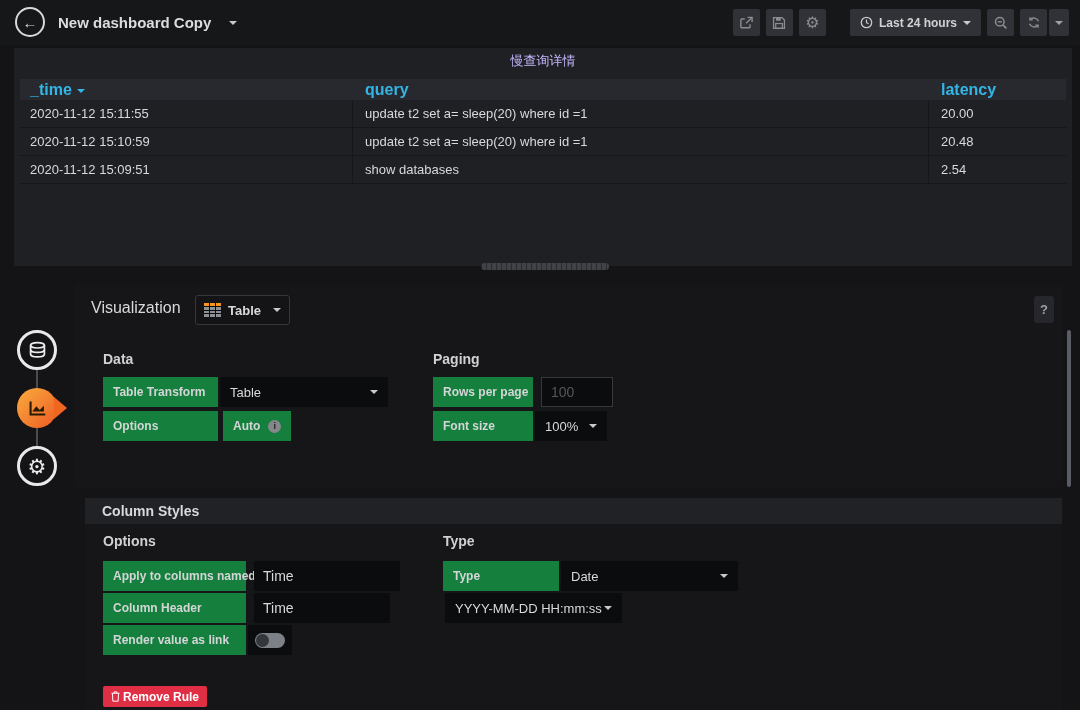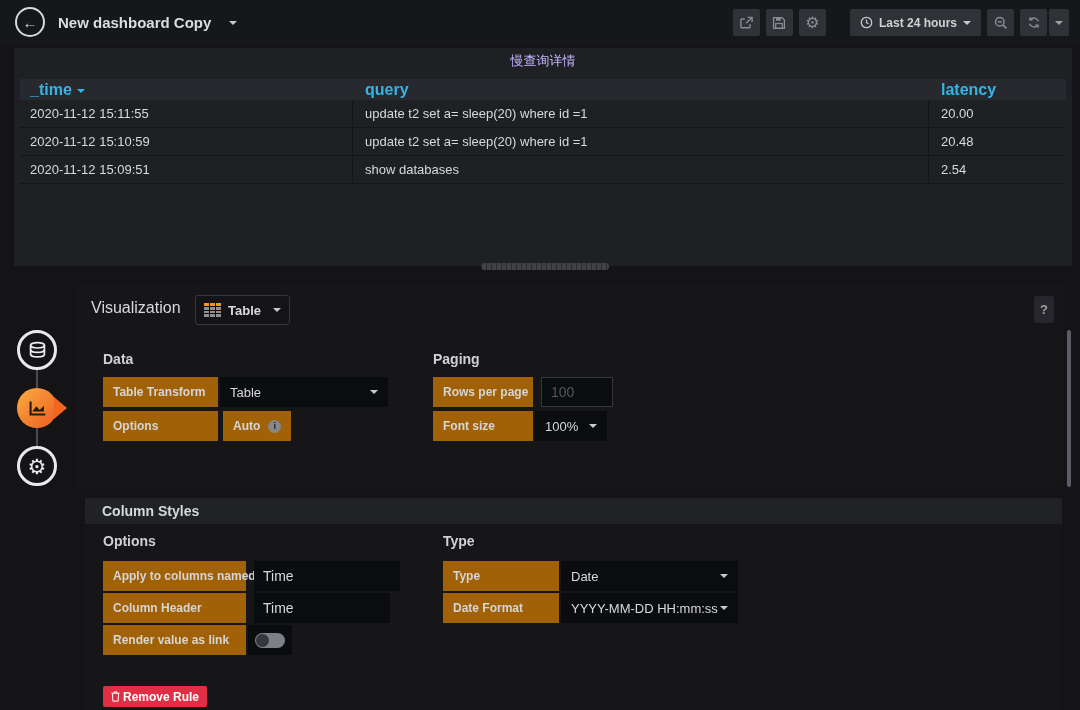--- a/index.html
+++ b/index.html
@@ -68,21 +68,21 @@
   .viz-dd .name { font-size:13px; font-weight:600; color:#d8d9da; flex:1; }
   .table-icon { width:17px; height:14px; display:grid; grid-template-columns:repeat(3,1fr);
     grid-template-rows:repeat(4,1fr); gap:1px; background:#0c0d0f; }
   .table-icon span { display:block; background:#8e9095; }
   .table-icon span.hd { background:#f79520; }
   .help-btn { position:absolute; left:959px; top:11px; width:20px; height:27px; background:#26272c;
     border:none; border-radius:3px; color:#9fa0a4; font-weight:700; font-size:13px; cursor:pointer; font-family:inherit; }
 
   .group-h { position:absolute; font-size:14px; font-weight:600; color:#d0d1d4; }
   .frow { position:absolute; display:flex; align-items:center; }
-  .flabel { height:30px; line-height:30px; background:#a16207; font-size:12px; font-weight:600;
+  .flabel { height:30px; line-height:30px; background:#15803d; font-size:12px; font-weight:600;
     color:#d4d5d7; padding:0 10px; white-space:nowrap; }
   .fval-dd { height:30px; background:#0b0c0e; display:flex; align-items:center;
     justify-content:space-between; padding:0 10px; font-size:13px; color:#d8d9da; cursor:pointer; margin-left:2px; }
   .finput { height:30px; background:#0b0c0e; border:none; color:#d8d9da; font-size:14px; padding:0 9px;
     margin-left:8px; font-family:inherit; }
   .finput.bordered { border:1px solid #35373c; }
   .finput::placeholder { color:#55575c; }
   .auto-box { display:flex; align-items:center; margin-left:5px; cursor:default; }
   .info-i { width:13px; height:13px; border-radius:50%; background:#85878b; color:#202226; font-size:9px;
     font-weight:700; display:inline-flex; align-items:center; justify-content:center; margin-left:8px; cursor:pointer; }
@@ -287,21 +287,20 @@
 
     <div class="group-h" style="left:358px; top:9px">Type</div>
     <div class="frow" style="left:358px; top:37px">
       <span class="flabel" style="width:116px">Type</span>
       <span class="fval-dd" style="width:177px">
         <span>Date</span>
         <span class="tri light"></span>
       </span>
     </div>
     <div class="frow" style="left:358px; top:69px">
-      <span class="flabel" style="width:116px">Date Format</span>
       <span class="fval-dd" style="width:177px">
         <span>YYYY-MM-DD HH:mm:ss</span>
         <span class="tri light"></span>
       </span>
     </div>
 
     <button class="remove-btn">
       <svg width="9" height="11" viewBox="0 0 10 12">
         <path d="M0.5 2.4h9" stroke="#fff" stroke-width="1.1" fill="none"></path>
         <path d="M3.4 2.2V0.9h3.2v1.3" stroke="#fff" stroke-width="1.1" fill="none"></path>

